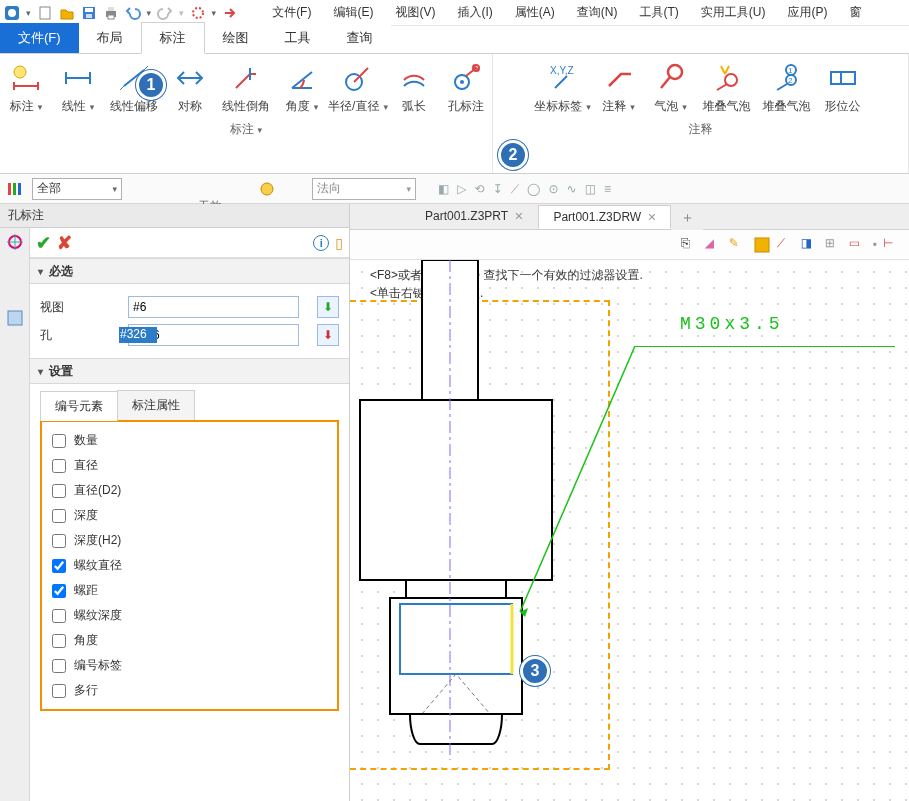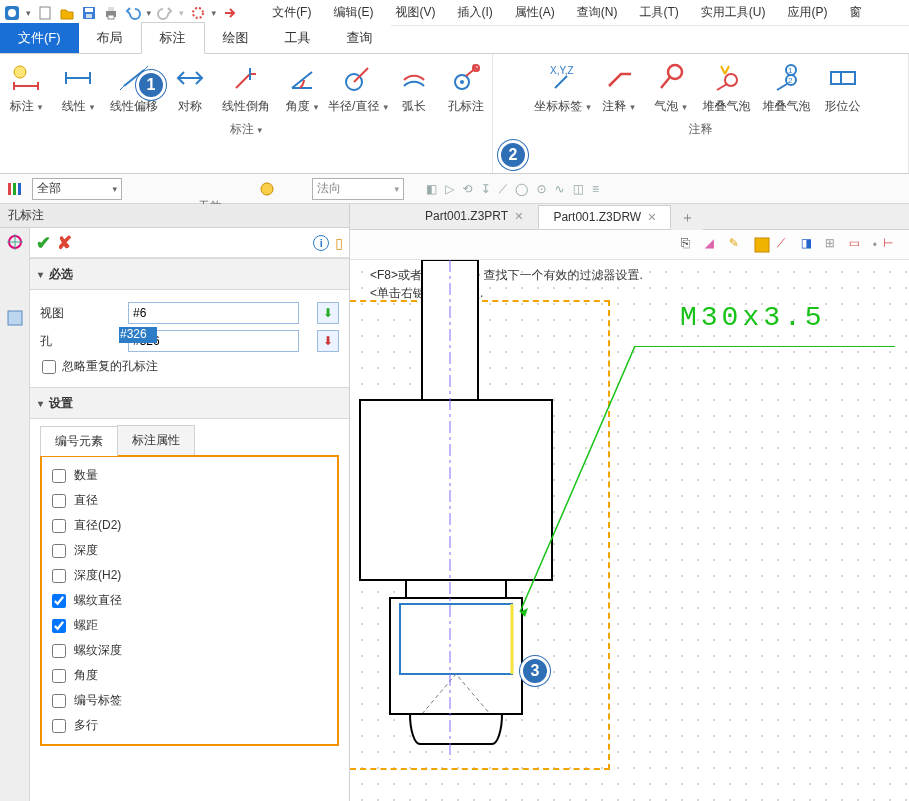--- a/index.html
+++ b/index.html
@@ -35,21 +35,21 @@
   .left { width: 350px; border-right: 1px solid #cfcfcf; display:flex; flex-direction:column; background:#fff; }
   .right { flex:1; display:flex; flex-direction:column; background:#f6f6f6; }
 
   
   .panel-title { height: 24px; background: #eaeaea; border-bottom: 1px solid #cfcfcf; display:flex; align-items:center; padding:0 8px; font-size:12px; }
   .panel-tools { height: 30px; display:flex; align-items:center; padding:0 6px; gap:6px; border-bottom:1px solid #e0e0e0; }
   .panel-tools .spacer { flex:1; }
   .ok { color:#2fa62f; font-weight:bold; font-size:18px; }
   .no { color:#d43; font-weight:bold; font-size:18px; }
 
-  .section-hd { height: 32px; background:#f2f2f2; border-top:1px solid #d8d8d8; border-bottom:1px solid #d8d8d8; display:flex; align-items:center; padding:0 8px; font-weight:bold; font-size:12px; }
+  .section-hd { height: 26px; background:#f2f2f2; border-top:1px solid #d8d8d8; border-bottom:1px solid #d8d8d8; display:flex; align-items:center; padding:0 8px; font-weight:bold; font-size:12px; }
   .section-hd::before { content:"▾"; margin-right:6px; color:#555; font-size:10px; }
 
   .section-body { padding:6px 10px; background:#fff; }
   .frow { display:flex; align-items:center; gap:18px; margin:6px 0; }
   .frow label { width:70px; font-size:12px; color:#333; }
   .frow input[type=text] { flex:1; height:22px; border:1px solid #9bbbe0; padding:0 4px; font-size:12px; }
   .frow input.sel { background:#cfe6ff; }
   .frow .sbtn { width:22px; height:22px; border:1px solid #9bbbe0; background:#eaf3ff; display:flex; align-items:center; justify-content:center; }
   .chkline { display:flex; align-items:center; gap:6px; margin:6px 0; padding-left: 2px; }
   .chkline input { width:14px; height:14px; }
@@ -71,21 +71,21 @@
   .dtab .plus { color:#888; font-size:14px; }
 
   .viewtb { height:30px; background:#fdfdfd; border-bottom:1px solid #e0e0e0; display:flex; align-items:center; justify-content:flex-end; padding:0 8px; gap:6px; }
   .viewtb .ic { width:18px; height:18px; }
 
   .canvas-wrap { flex:1; position:relative; background:#fff; }
   .dotgrid { position:absolute; inset:0; background-image: radial-gradient(#d7d7d7 1px, transparent 1px); background-size: 16px 16px; background-position: 4px 4px; }
   .hint { position:absolute; left:20px; top:6px; font-size:12px; color:#333; line-height:1.5; }
   .dashbox { position:absolute; border:2px dashed #f2a300; }
   .part { position:absolute; }
-  .m30 { position:absolute; left:330px; top:42px; color:#18c218; font-family: "Courier New", monospace; font-size:28px; letter-spacing:4px; }
+  .m30 { position:absolute; left:330px; top:54px; color:#18c218; font-family: "Courier New", monospace; font-size:18px; letter-spacing:4px; }
   .leader { position:absolute; }
 
   .callout { position:absolute; width:30px; height:30px; border-radius:50%; background:#2f6fb5; border:3px solid #fff; box-shadow:0 0 0 1px #2f6fb5; color:#fff; font-weight:bold; font-size:16px; display:flex; align-items:center; justify-content:center; }
 
   svg { display:block; }
 
   .side-strip { width: 30px; background:#eee; border-right:1px solid #d7d7d7; display:flex; flex-direction:column; align-items:center; padding-top:4px; gap:8px; }
   .left-wrap { display:flex; flex:1; }
   .left-right { flex:1; display:flex; flex-direction:column; overflow:hidden; }
 
@@ -347,21 +347,21 @@
     </div>
   <span style="width:60px"></span>
   <span style="color:#666;margin-top:36px;">无效</span>
   <span style="width:20px"></span>
   <span class="ic">
       <svg width="18" height="18">
         <circle cx="9" cy="9" r="6" fill="#f7cf4a" stroke="#c78a00"></circle>
       </svg>
     </span>
   <span style="width:20px"></span>
-  <div class="sel-all" style="width:92px;color:#888;">
+  <div class="sel-all" style="width:104px;color:#888;">
       <span>法向</span>
       <span style="margin-left:auto;font-size:9px;color:#999;">▾</span>
     </div>
   <span style="width:6px"></span>
 
   <span class="ic grey-ic">◧</span>
   <span class="ic grey-ic">▷</span>
   <span class="ic grey-ic">⟲</span>
   <span class="ic grey-ic">↧</span>
   <span class="ic grey-ic">⟋</span>
@@ -404,24 +404,20 @@
         <div class="section-body">
           <div class="frow">
             <label>视图</label>
             <input type="text" value="#6" style="">
             <span class="sbtn" style="color:#2a2;">⬇</span>
           </div>
           <div class="frow">
             <label>孔</label>
             <input type="text" class="sel" style="background: rgb(255, 255, 255); color: rgb(0, 0, 0); outline: none;" value="#326">
             <span class="sbtn" style="color:#c33;">⬇</span>
-          </div>
-          <div class="chkline">
-            <input type="checkbox" style="">
-            <span>忽略重复的孔标注</span>
           </div>
         </div>
 
         <div class="section-hd">设置</div>
         <div class="section-body" style="padding-top:2px;">
           <div class="subtabs">
             <div class="subtab act">编号元素</div>
             <div class="subtab">标注属性</div>
           </div>
           <div class="orange-box">

